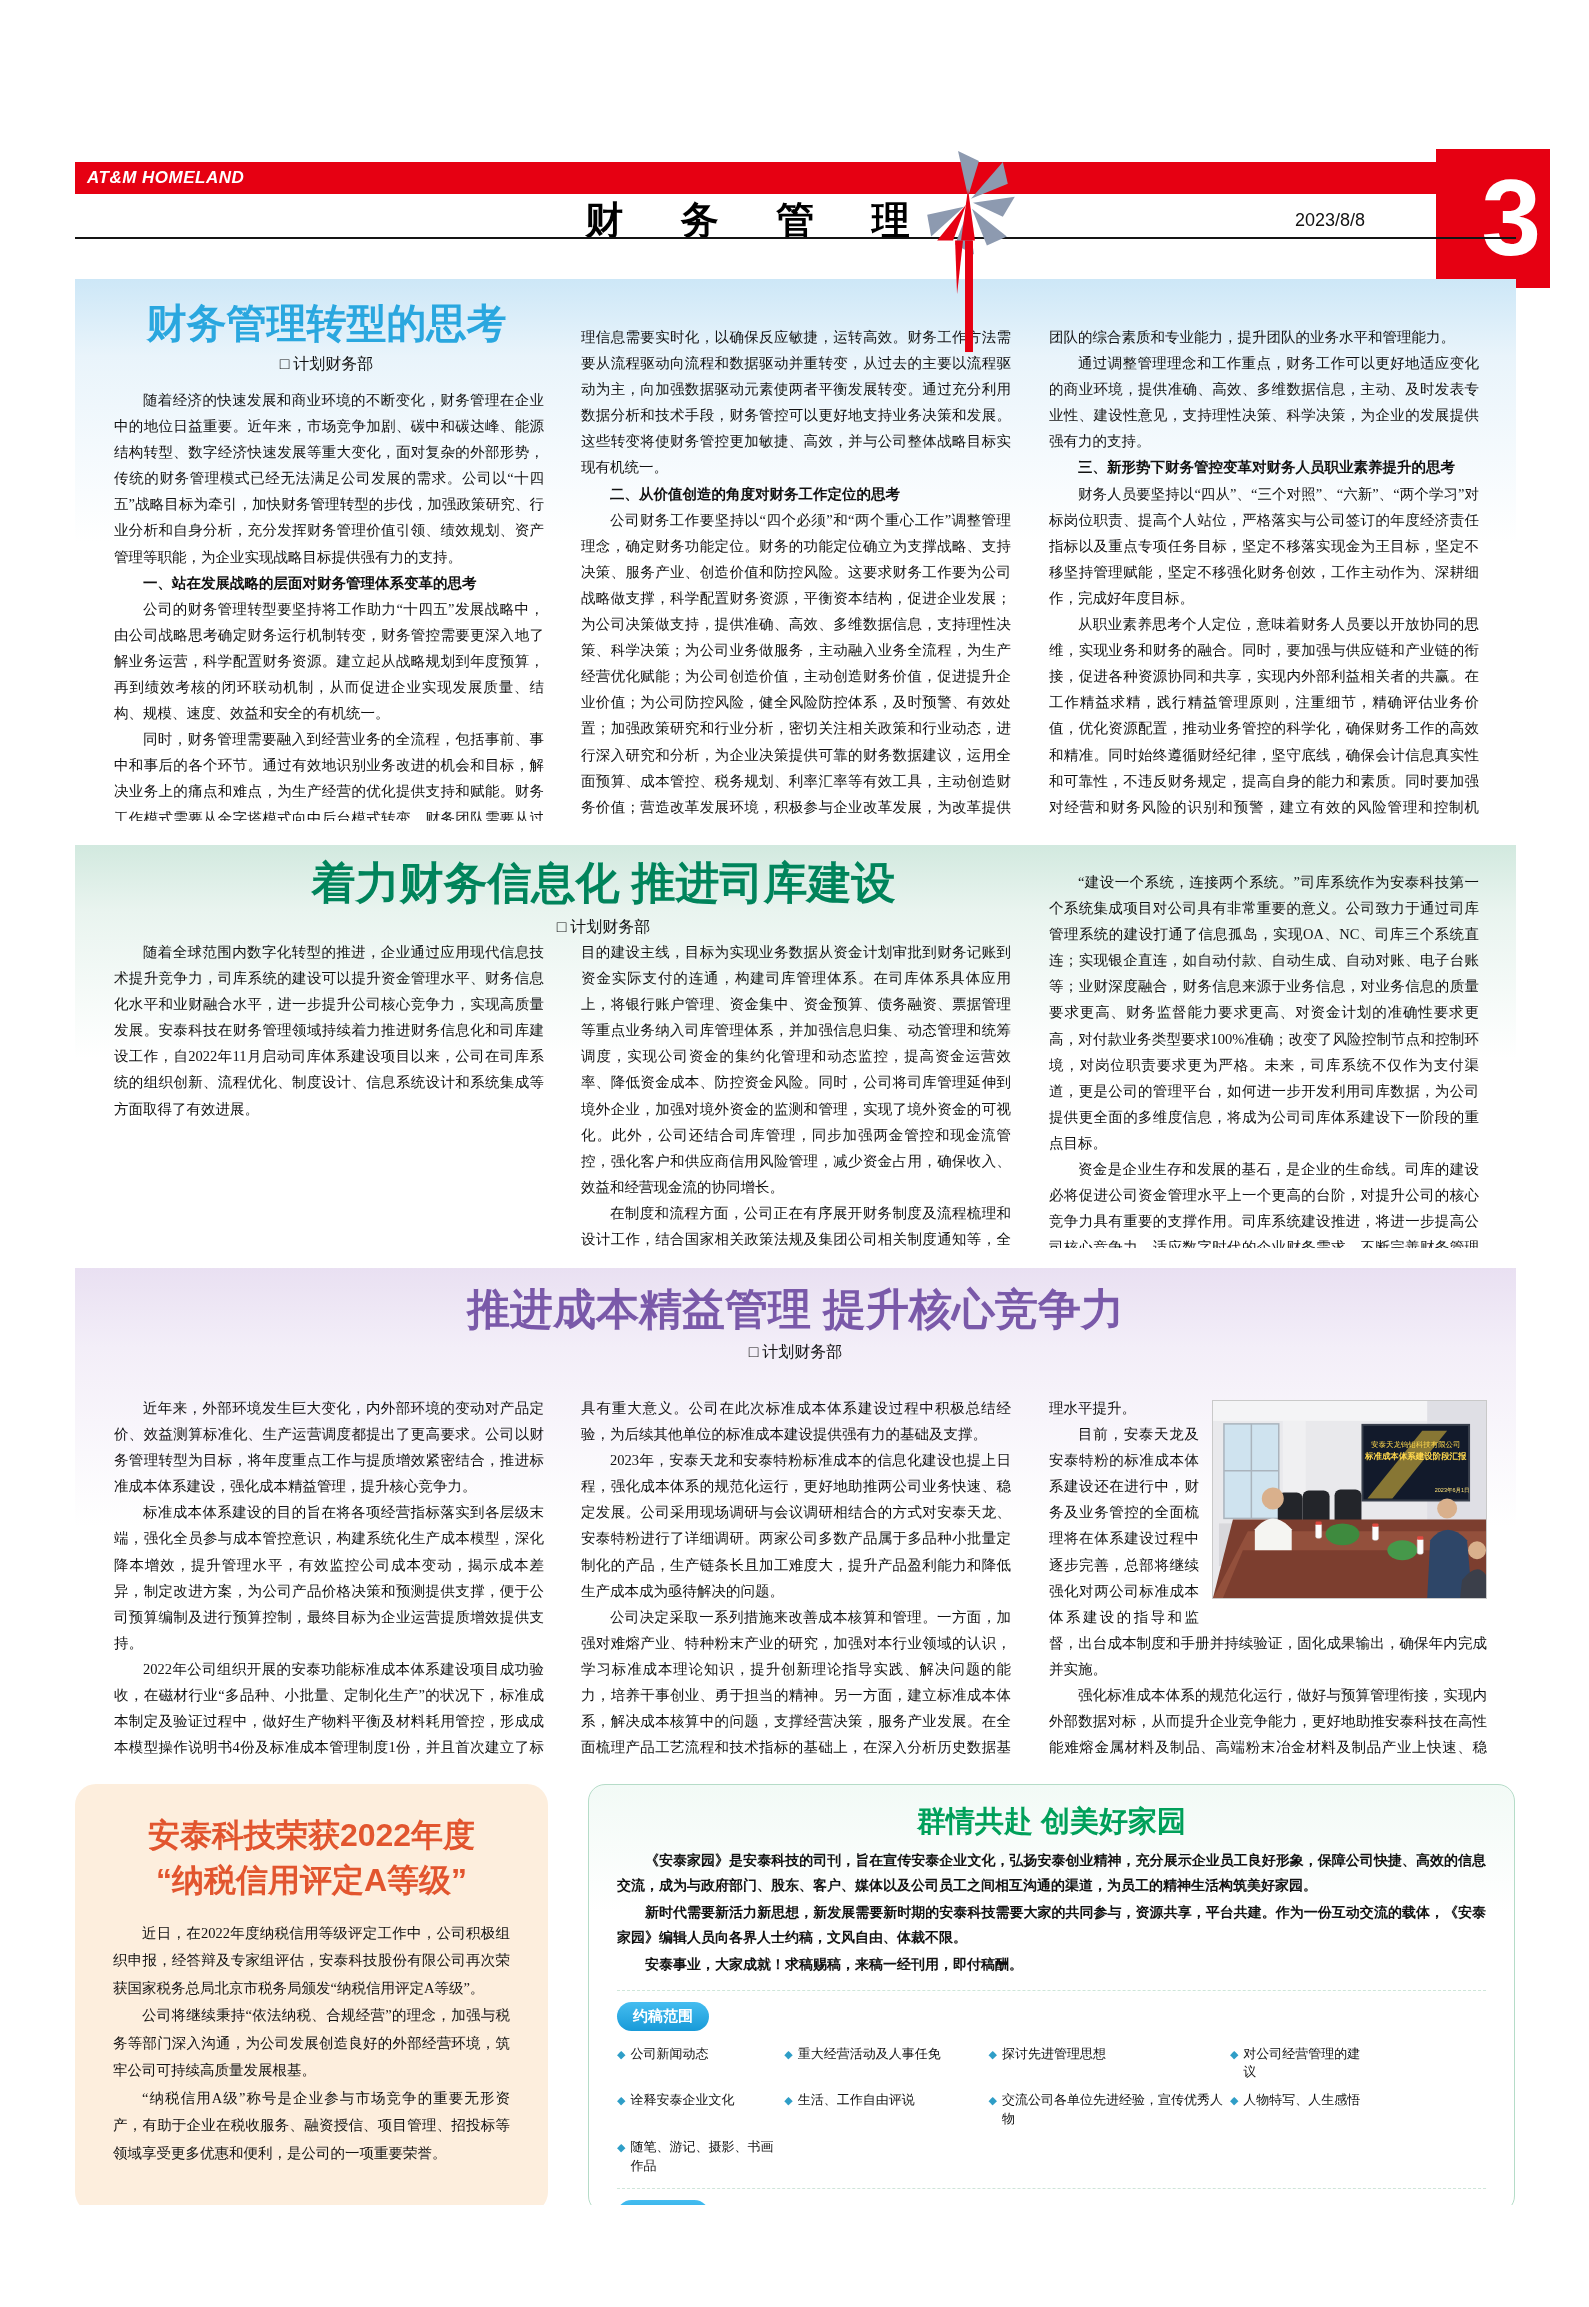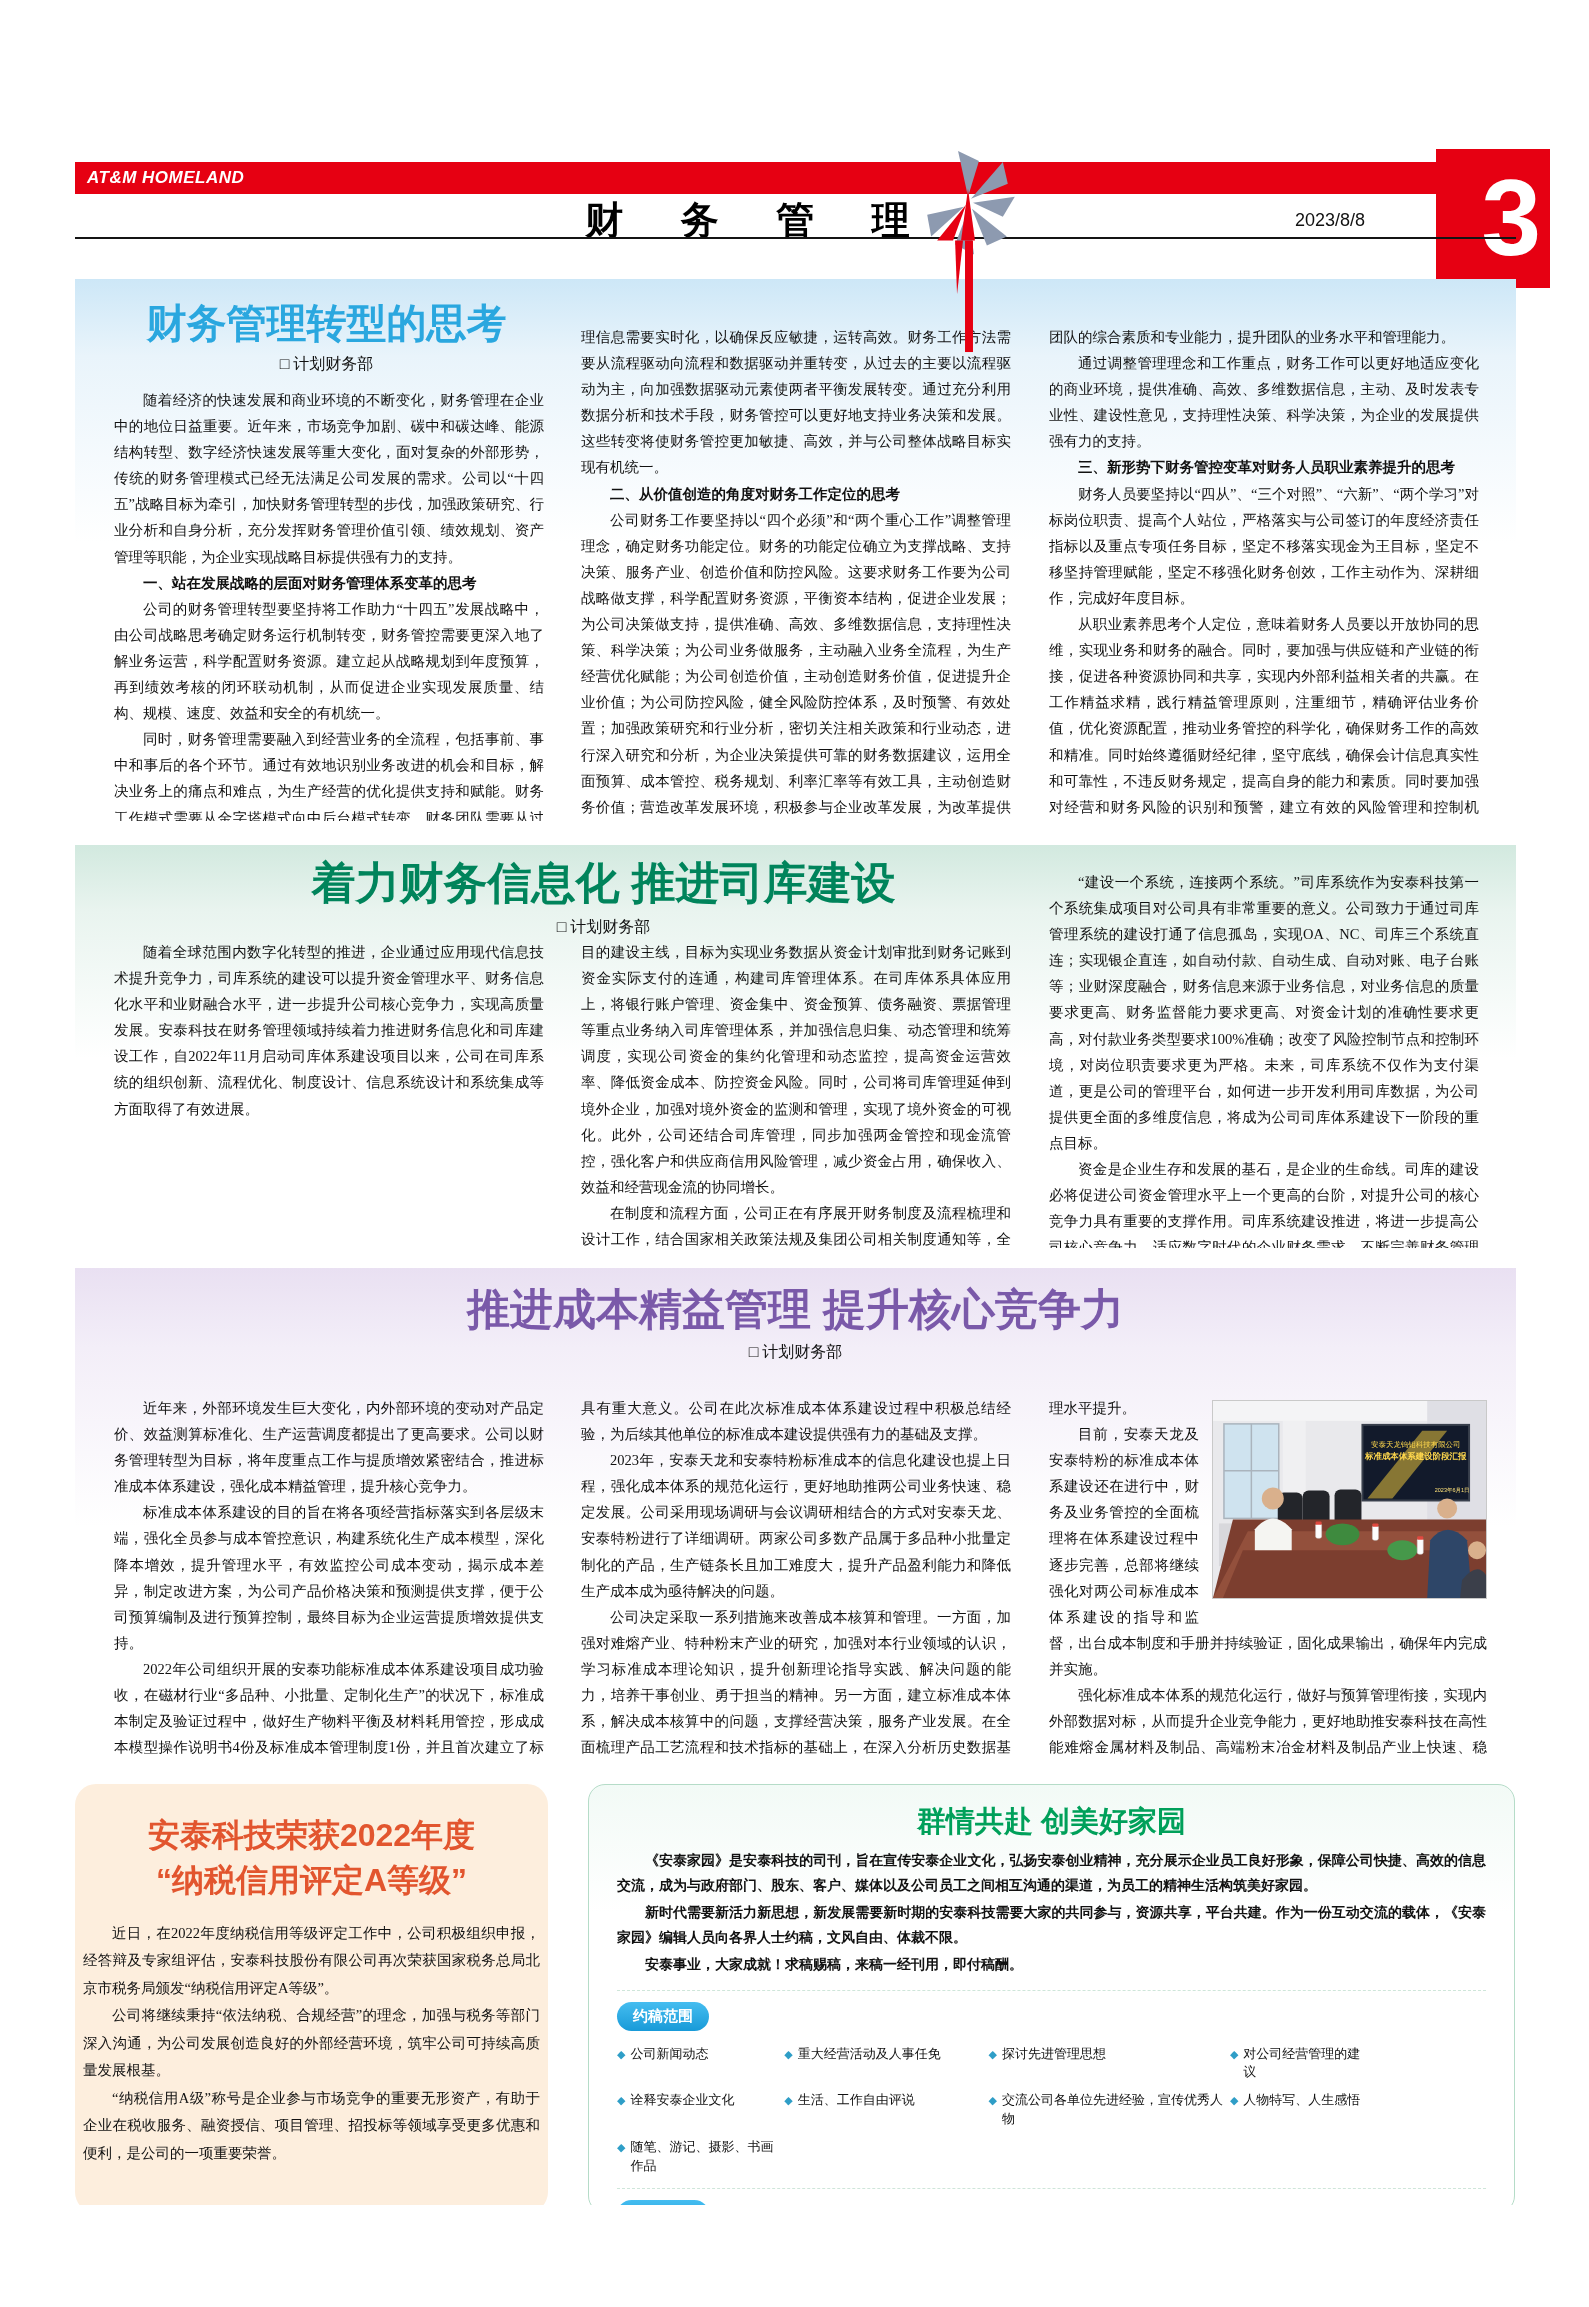--- a/index.html
+++ b/index.html
@@ -41,21 +41,21 @@
   .a3 .c1{left:39px;top:127px;width:430px;bottom:7px;}
   .a3 .c2{left:506px;top:127px;width:430px;bottom:7px;}
   .a3 .c3{left:974px;top:127px;width:438px;bottom:7px;}
   .para{margin:0;}
   .ind{text-indent:2em;}
   .cont{text-indent:0;}
   .subhead{font-family:"Liberation Sans","DejaVu Sans",sans-serif;font-weight:bold;text-indent:2em;}
   .photo{float:right;width:273px;height:197px;margin:5px 0 8px 13px;border:0.5px solid #c9c9c9;background:#e9e9ec;}
   
   .award{position:absolute;left:75px;top:1784px;width:473px;height:429px;background:#fdeedd;
-         border-radius:21px;box-sizing:border-box;padding:29px 8px 15px;}
+         border-radius:21px;box-sizing:border-box;padding:29px 38px 15px;}
   .award-title{font-family:"Liberation Sans",sans-serif;font-weight:bold;font-size:32px;color:#e2552e;
          text-align:center;line-height:1.4;}
   .award .bodytext{margin-top:17px;}
   .award p{font-size:14.5px;line-height:1.9;text-align:justify;text-indent:2em;margin:0;}
   .garden{position:absolute;left:588px;top:1784px;width:927px;height:429px;
          background:linear-gradient(180deg,#f2faf6,#ffffff 30%);
          border:1.5px solid #b5dcc8;border-radius:17px;box-sizing:border-box;padding:17px 28px 10px;}
   .garden-title{font-family:"Liberation Sans",sans-serif;font-weight:bold;font-size:29px;color:#00a05a;text-align:center;}
   .garden .bodytext{margin-top:7px;}
   .garden p{font-size:14px;line-height:1.75;text-align:justify;text-indent:2em;margin:3px 0 0;font-weight:bold;}

